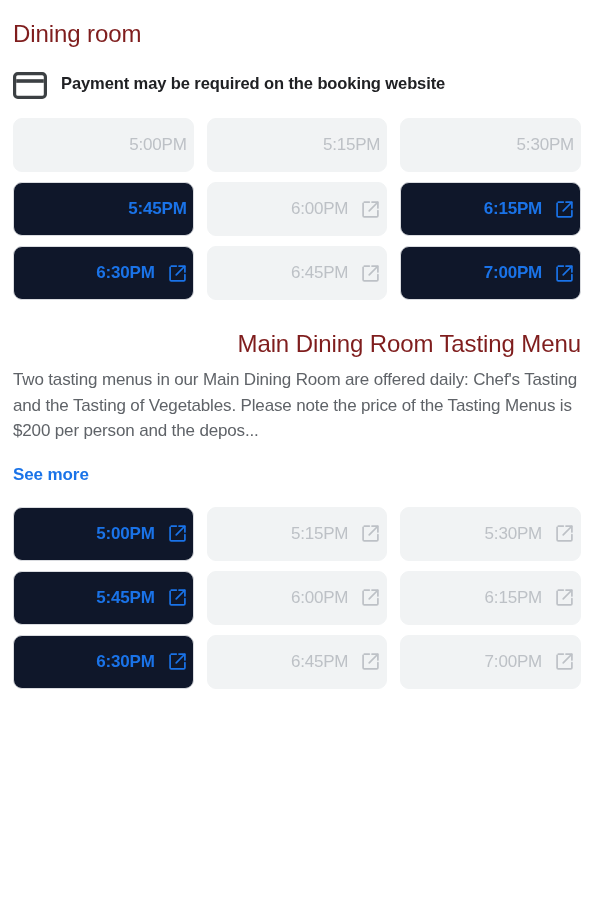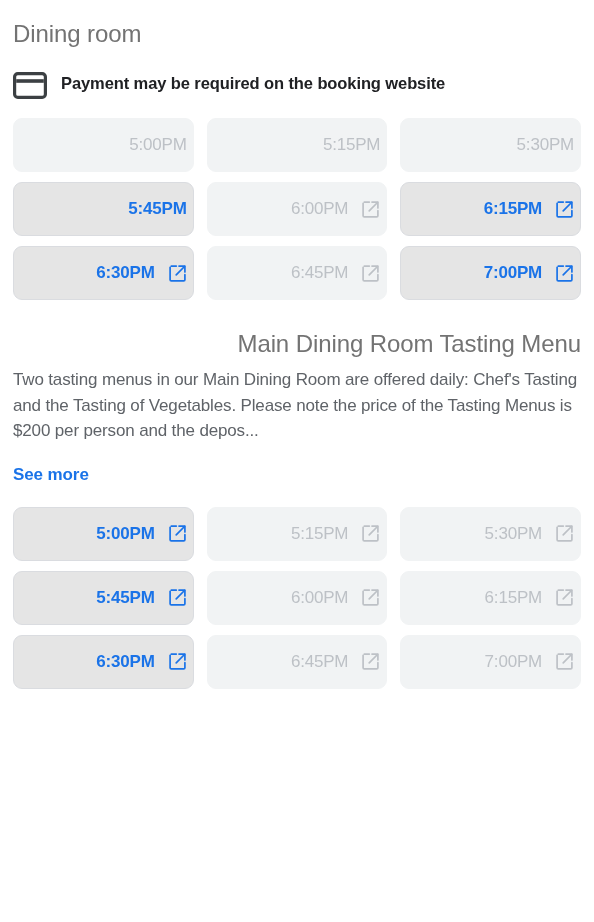--- a/index.html
+++ b/index.html
@@ -21,21 +21,21 @@
     position: relative;
     box-sizing: border-box;
     padding: 0 13px;
   }
 
   
   .section-title {
     font-size: 24px;
     line-height: 30px;
     font-weight: 400;
-    color: #737373;
+    color: #7f1d1d;
     letter-spacing: -0.1px;
     margin: 0;
   }
   .title-dining {
     padding-top: 19px;
   }
   .title-tasting {
     padding-top: 29px;
     font-weight: 400;
     text-align: right;
@@ -84,21 +84,21 @@
     user-select: none;
     padding: 0 6px;
   }
   .slot.disabled {
     background: #f1f3f4;
     border: 1px solid #f1f3f4;
     color: #bdc1c6;
     font-weight: 400;
   }
   .slot.enabled {
-    background: #e5e5e5;
+    background: #0f172a;
     border: 1px solid #dadce0;
     color: #1a73e8;
     font-weight: 700;
     cursor: pointer;
   }
   .slot-label {
     white-space: nowrap;
   }
   .ext-icon {
     flex: 0 0 auto;

